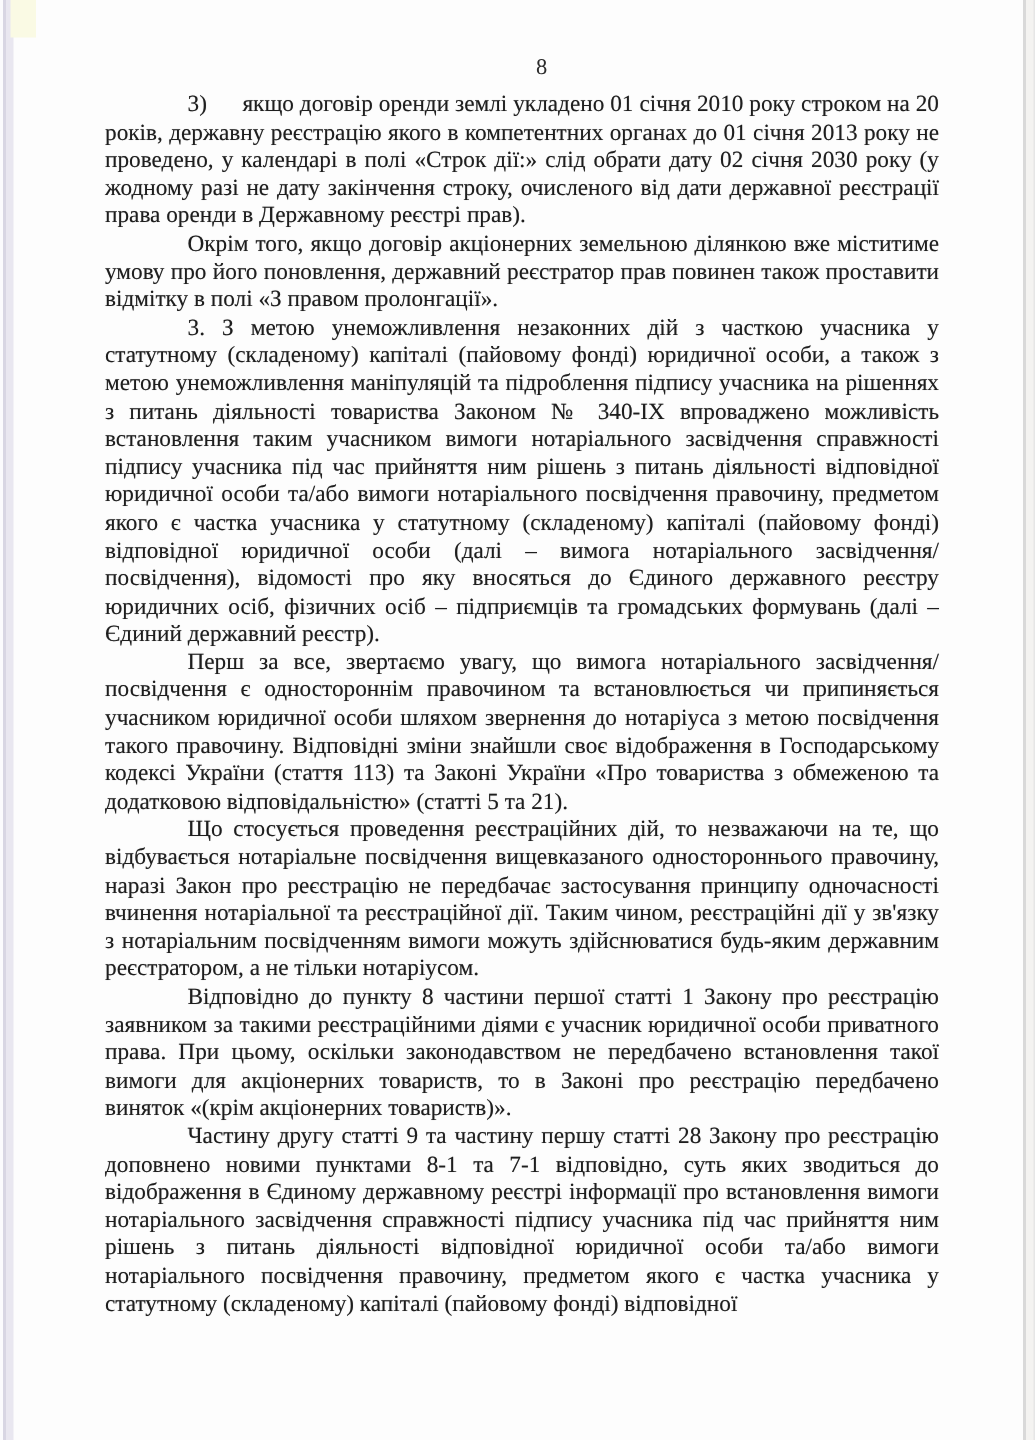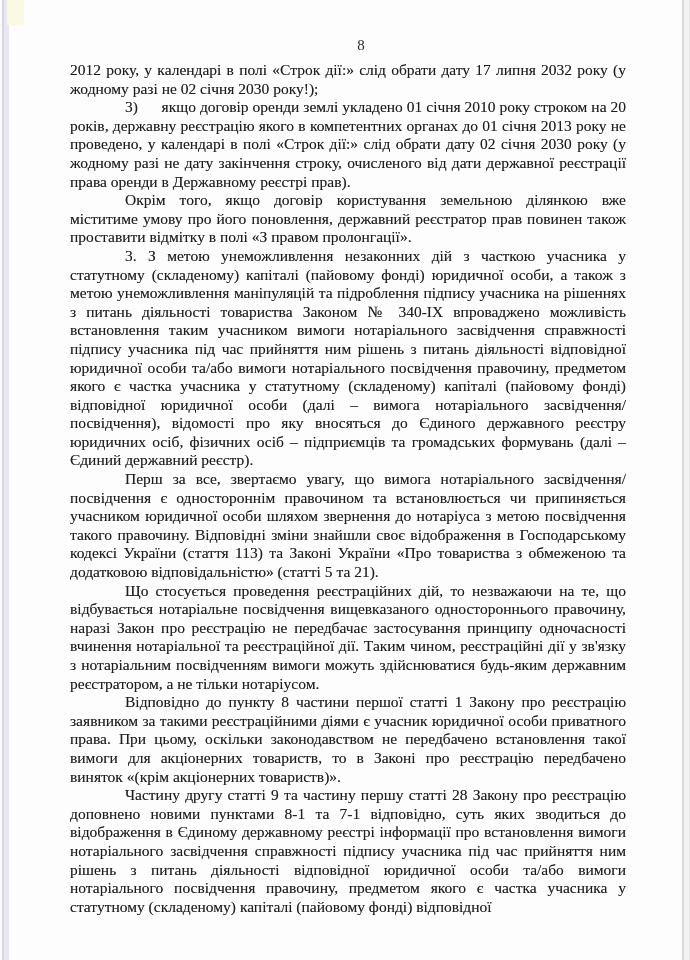--- a/index.html
+++ b/index.html
@@ -78,22 +78,21 @@
 <body>
 
 <div class="page">
   <div class="left-strip"></div>
   <div class="corner-patch"></div>
   <div class="right-edge"></div>
 
   <div class="page-number">8</div>
 
   <div class="content">
-      <p class="no-indent">2012 року, у календарі в полі «Строк дії:» слід обрати дату 17 липня 2032 року (у жодному разі не 02 січня 2030 року!);</p>
       <p>3)&nbsp;&nbsp;&nbsp;&nbsp;&nbsp; якщо договір оренди землі укладено 01 січня 2010 року строком на 20 років, державну реєстрацію якого в компетентних органах до 01 січня 2013 року не проведено, у календарі в полі «Строк дії:» слід обрати дату 02 січня 2030 року (у жодному разі не дату закінчення строку, очисленого від дати державної реєстрації права оренди в Державному реєстрі прав).</p>
-      <p>Окрім того, якщо договір користування земельною ділянкою вже міститиме умову про його поновлення, державний реєстратор прав повинен також проставити відмітку в полі «З правом пролонгації».</p>
+      <p>Окрім того, якщо договір акціонерних земельною ділянкою вже міститиме умову про його поновлення, державний реєстратор прав повинен також проставити відмітку в полі «З правом пролонгації».</p>
       <p>3. З метою унеможливлення незаконних дій з часткою учасника у статутному (складеному) капіталі (пайовому фонді) юридичної особи, а також з метою унеможливлення маніпуляцій та підроблення підпису учасника на рішеннях з питань діяльності товариства Законом № 340-ІХ впроваджено можливість встановлення таким учасником вимоги нотаріального засвідчення справжності підпису учасника під час прийняття ним рішень з питань діяльності відповідної юридичної особи та/або вимоги нотаріального посвідчення правочину, предметом якого є частка учасника у статутному (складеному) капіталі (пайовому фонді) відповідної юридичної особи (далі – вимога нотаріального засвідчення/посвідчення), відомості про яку вносяться до Єдиного державного реєстру юридичних осіб, фізичних осіб – підприємців та громадських формувань (далі – Єдиний державний реєстр).</p>
       <p>Перш за все, звертаємо увагу, що вимога нотаріального засвідчення/посвідчення є одностороннім правочином та встановлюється чи припиняється учасником юридичної особи шляхом звернення до нотаріуса з метою посвідчення такого правочину. Відповідні зміни знайшли своє відображення в Господарському кодексі України (стаття 113) та Законі України «Про товариства з обмеженою та додатковою відповідальністю» (статті 5 та 21).</p>
       <p>Що стосується проведення реєстраційних дій, то незважаючи на те, що відбувається нотаріальне посвідчення вищевказаного одностороннього правочину, наразі Закон про реєстрацію не передбачає застосування принципу одночасності вчинення нотаріальної та реєстраційної дії. Таким чином, реєстраційні дії у зв'язку з нотаріальним посвідченням вимоги можуть здійснюватися будь-яким державним реєстратором, а не тільки нотаріусом.</p>
       <p>Відповідно до пункту 8 частини першої статті 1 Закону про реєстрацію заявником за такими реєстраційними діями є учасник юридичної особи приватного права. При цьому, оскільки законодавством не передбачено встановлення такої вимоги для акціонерних товариств, то в Законі про реєстрацію передбачено виняток «(крім акціонерних товариств)».</p>
       <p>Частину другу статті 9 та частину першу статті 28 Закону про реєстрацію доповнено новими пунктами 8-1 та 7-1 відповідно, суть яких зводиться до відображення в Єдиному державному реєстрі інформації про встановлення вимоги нотаріального засвідчення справжності підпису учасника під час прийняття ним рішень з питань діяльності відповідної юридичної особи та/або вимоги нотаріального посвідчення правочину, предметом якого є частка учасника у статутному (складеному) капіталі (пайовому фонді) відповідної</p>
     </div>
 </div>
 
 </body></html>

